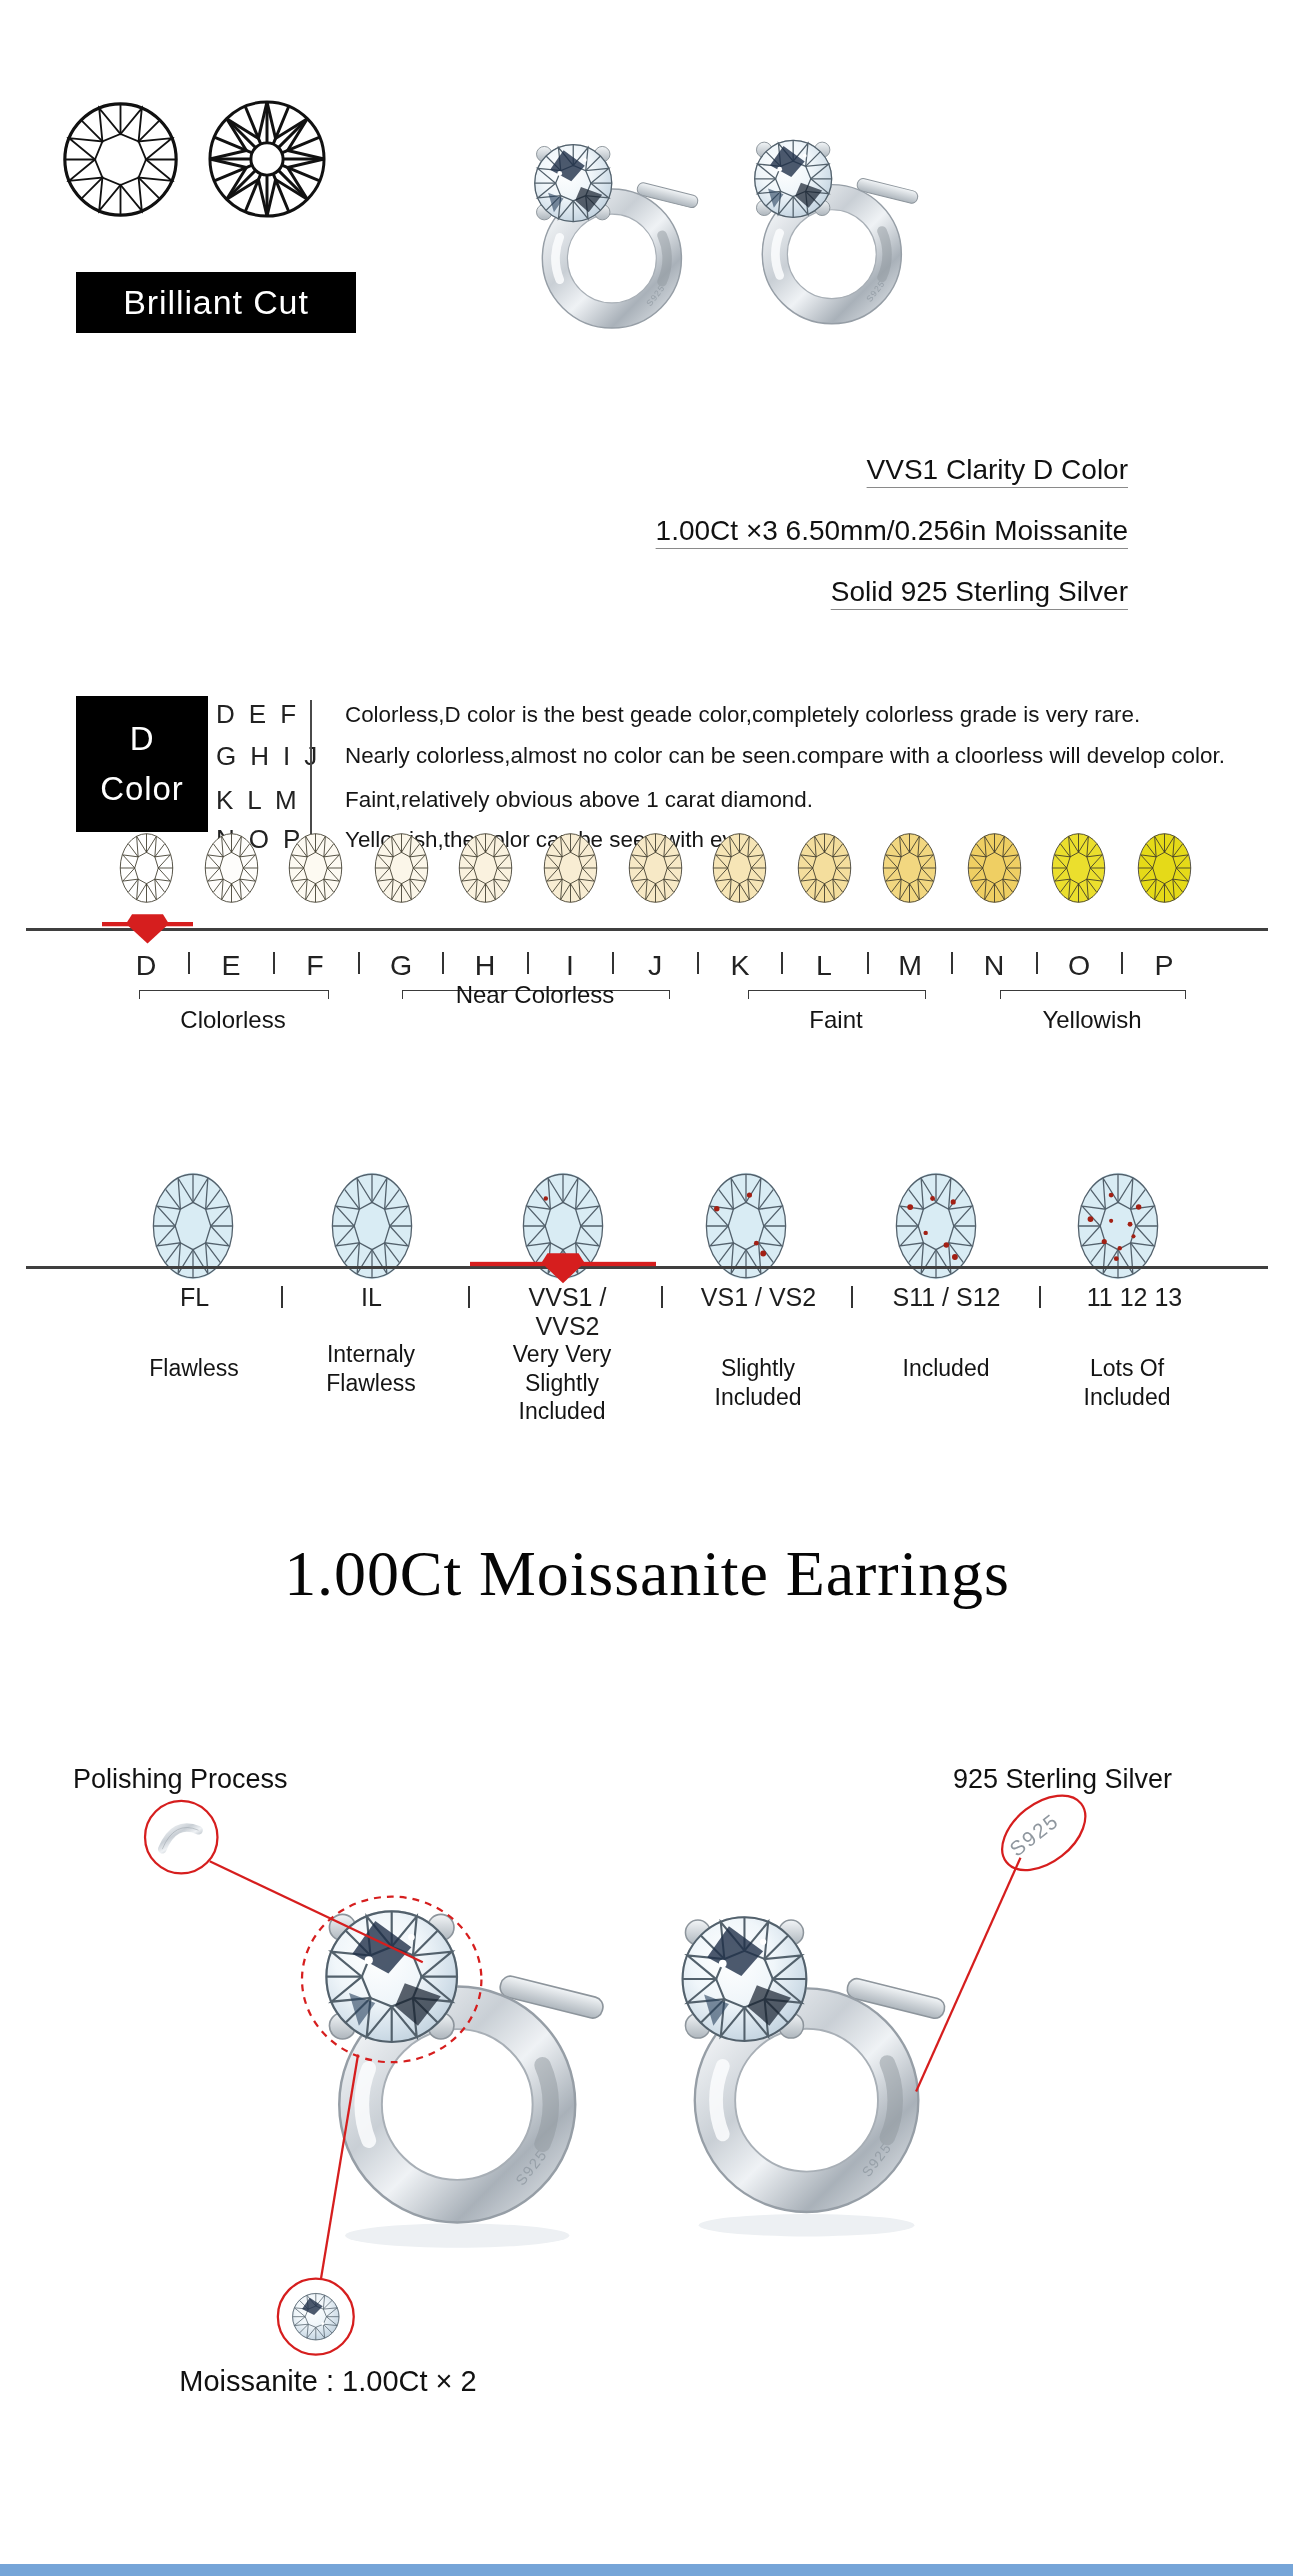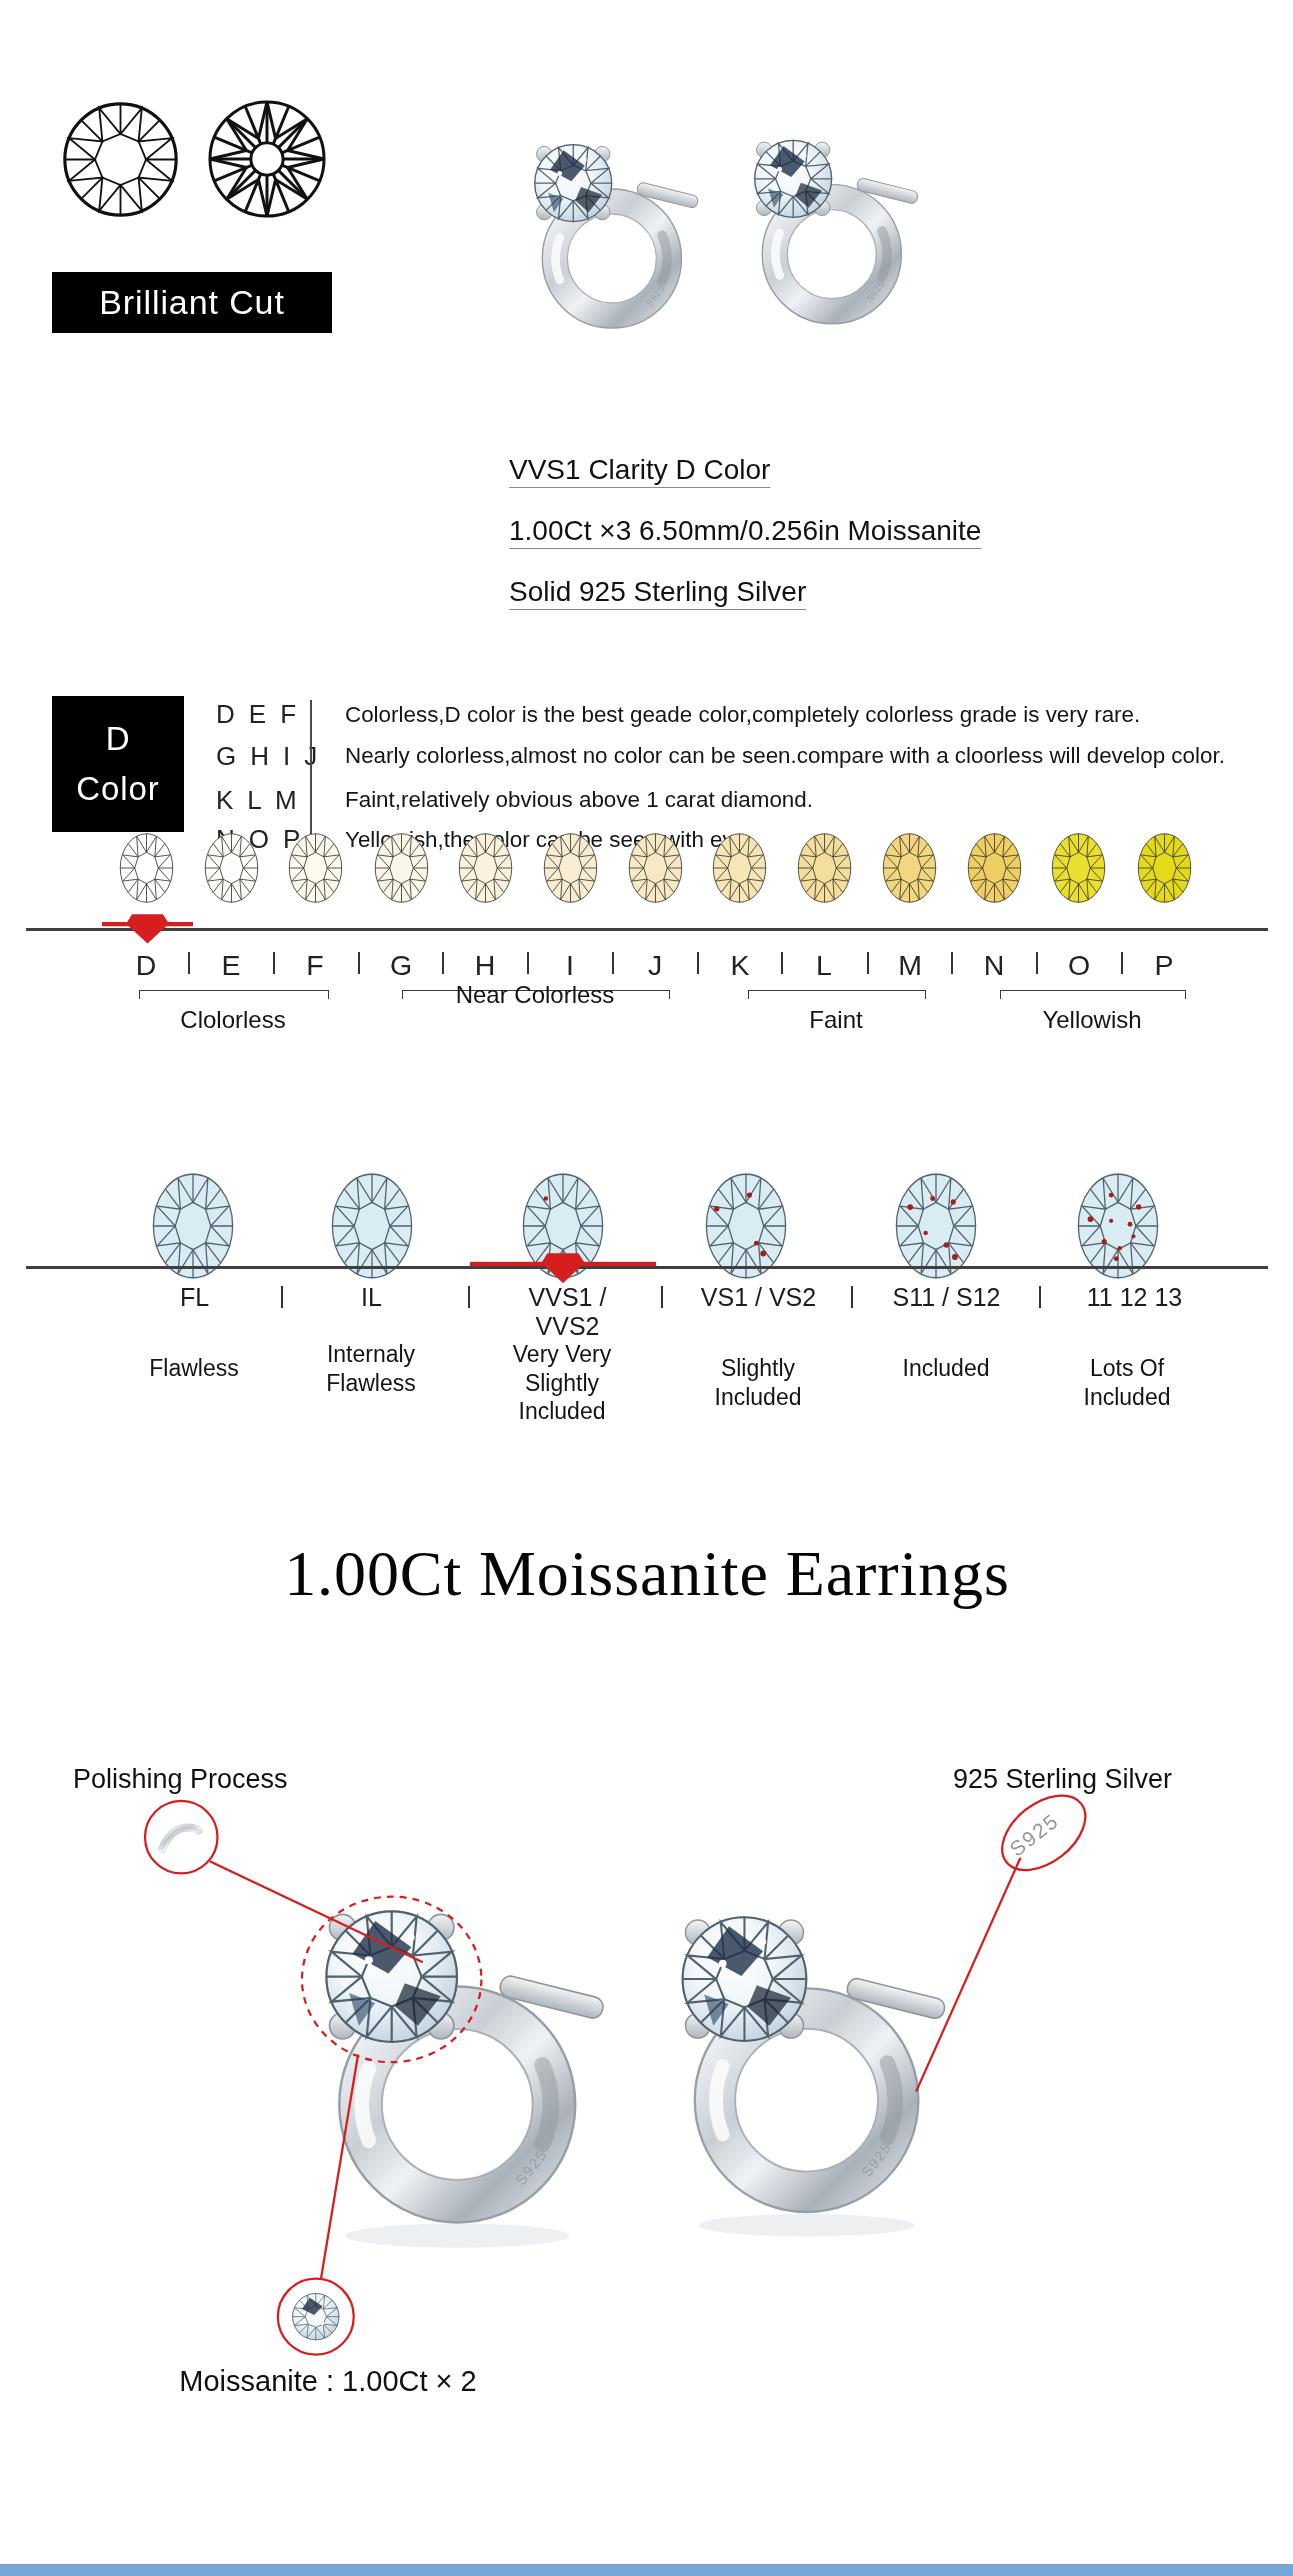--- a/index.html
+++ b/index.html
@@ -1,20 +1,20 @@
 <!DOCTYPE html>
 <html style="font-size:14px"><head>
 <meta charset="utf-8">
 <style>
   html,body{margin:0;padding:0;background:#fff;}
   .page{position:relative;width:1294px;height:2576px;background:#ffffff;overflow:hidden;
         font-family:"Liberation Sans", sans-serif;color:#1a1a1a;}
   .abs{position:absolute;}
   .blackbox{background:#000;color:#fff;display:flex;flex-direction:column;align-items:center;justify-content:center;
-            text-align:center;letter-spacing:0.9px;}
+            text-align:center;letter-spacing:0.9px;margin-left:24px;}
   .para div{font-size:23px;line-height:30px;color:#2a2a2a;}
   .uline{text-decoration:underline;text-decoration-color:#8a8a8a;text-decoration-thickness:1.3px;text-underline-offset:7.8px;}
   .summary div{font-size:28px;line-height:40px;color:#111;margin-bottom:21px;}
   .grade-letters{font-size:26px;letter-spacing:3.4px;color:#222;}
   .grade-desc{font-size:22.4px;color:#151515;white-space:nowrap;}
   .vline{background:#4a4a4a;}
   .scale-line{background:#3f3f3f;height:2.6px;}
   .scale-letter{font-size:28.5px;color:#222;width:34px;text-align:center;}
   .sep{width:1.7px;height:22.4px;background:#333;}
   .bracket{height:7.8px;border-top:1.7px solid #3a3a3a;border-left:1.7px solid #3a3a3a;border-right:1.7px solid #3a3a3a;}
@@ -111,21 +111,21 @@
   </svg>
 
   <div class="abs blackbox" style="left:52px;top:272px;width:280px;height:61px;font-size:34px">Brilliant Cut</div>
 
 
   <svg class="abs" style="left:517px;top:47px" width="483" height="354" viewBox="0 0 560 410">
     <use href="#earring" transform="translate(110,245) scale(1.12)"></use>
     <use href="#earring" transform="translate(365,240) scale(1.12)"></use>
   </svg>
 
-  <div class="abs summary" style="left:509px;top:450px;width:593px;text-align:left">
+  <div class="abs summary" style="left:535px;top:450px;width:593px;text-align:right">
     <div><span class="uline">VVS1 Clarity D Color</span></div>
     <div><span class="uline">1.00Ct ×3 6.50mm/0.256in Moissanite</span></div>
     <div><span class="uline">Solid 925 Sterling Silver</span></div>
   </div>
 
   <div class="abs blackbox" style="left:52px;top:696px;width:132px;height:136px;font-size:33px;line-height:50px">
     <div>D</div>
     <div>Color</div>
   </div>
 

